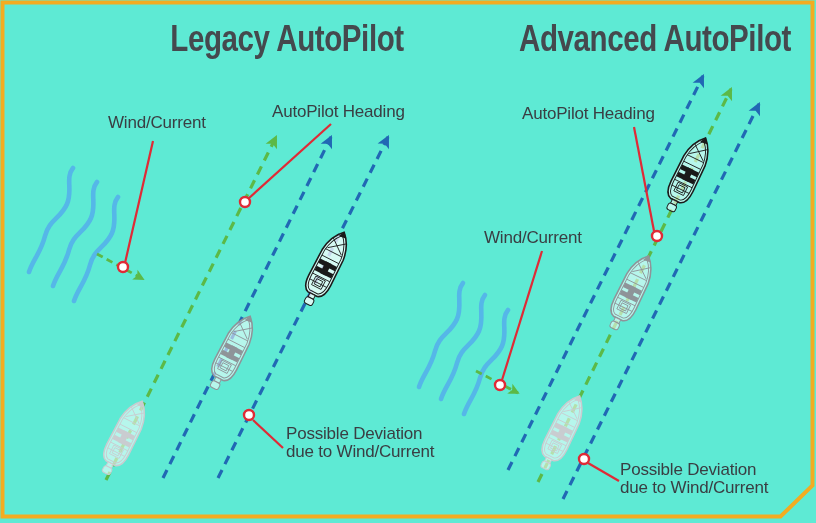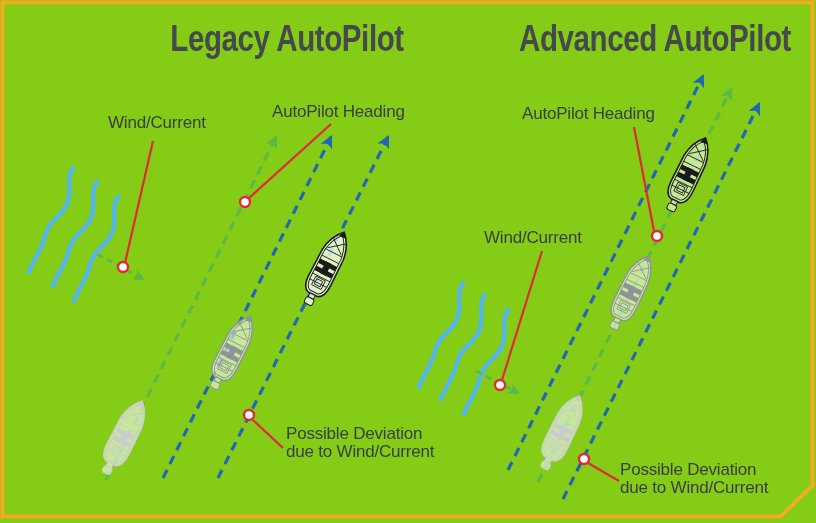--- a/index.html
+++ b/index.html
@@ -1,20 +1,20 @@
 <!DOCTYPE html>
 <html style="--border: #F2AC21; --title-text: #45494E; --label-text: #3A3E43; --green: #5CB947; --blue: #2168B4; --red: #E02A36; --wave: #55B7E8;"><head>
 <meta charset="utf-8">
 <style>
   :root{
     --border:#F2AC21; --title-text:#45494E; --label-text:#3A3E43;
     --green:#5CB947; --blue:#2168B4; --red:#E02A36; --wave:#55B7E8;
   }
   html,body{margin:0;padding:0;background:#fff;}
-  .canvas{position:relative;width:816px;height:523px;background:#84cc16;overflow:hidden;
+  .canvas{position:relative;width:816px;height:523px;background:#5eead4;overflow:hidden;
           font-family:"Liberation Sans",sans-serif;}
   .diagram-svg{position:absolute;left:0;top:0;}
   .frame-path{stroke:var(--border);stroke-width:4;fill:none;}
   .wave{stroke:var(--wave);stroke-width:4.6;fill:none;stroke-linecap:round;}
   .line-green{stroke:var(--green);stroke-width:3.2;fill:none;stroke-dasharray:9 6.5;}
   .line-blue{stroke:var(--blue);stroke-width:3.2;fill:none;stroke-dasharray:9 6.5;}
   .wind-arrow{stroke:var(--green);stroke-width:2.8;fill:none;stroke-dasharray:6.5 4.5;}
   .mk-green{fill:var(--green);}
   .mk-blue{fill:var(--blue);}
   .callout{stroke:var(--red);stroke-width:2.2;fill:none;}

